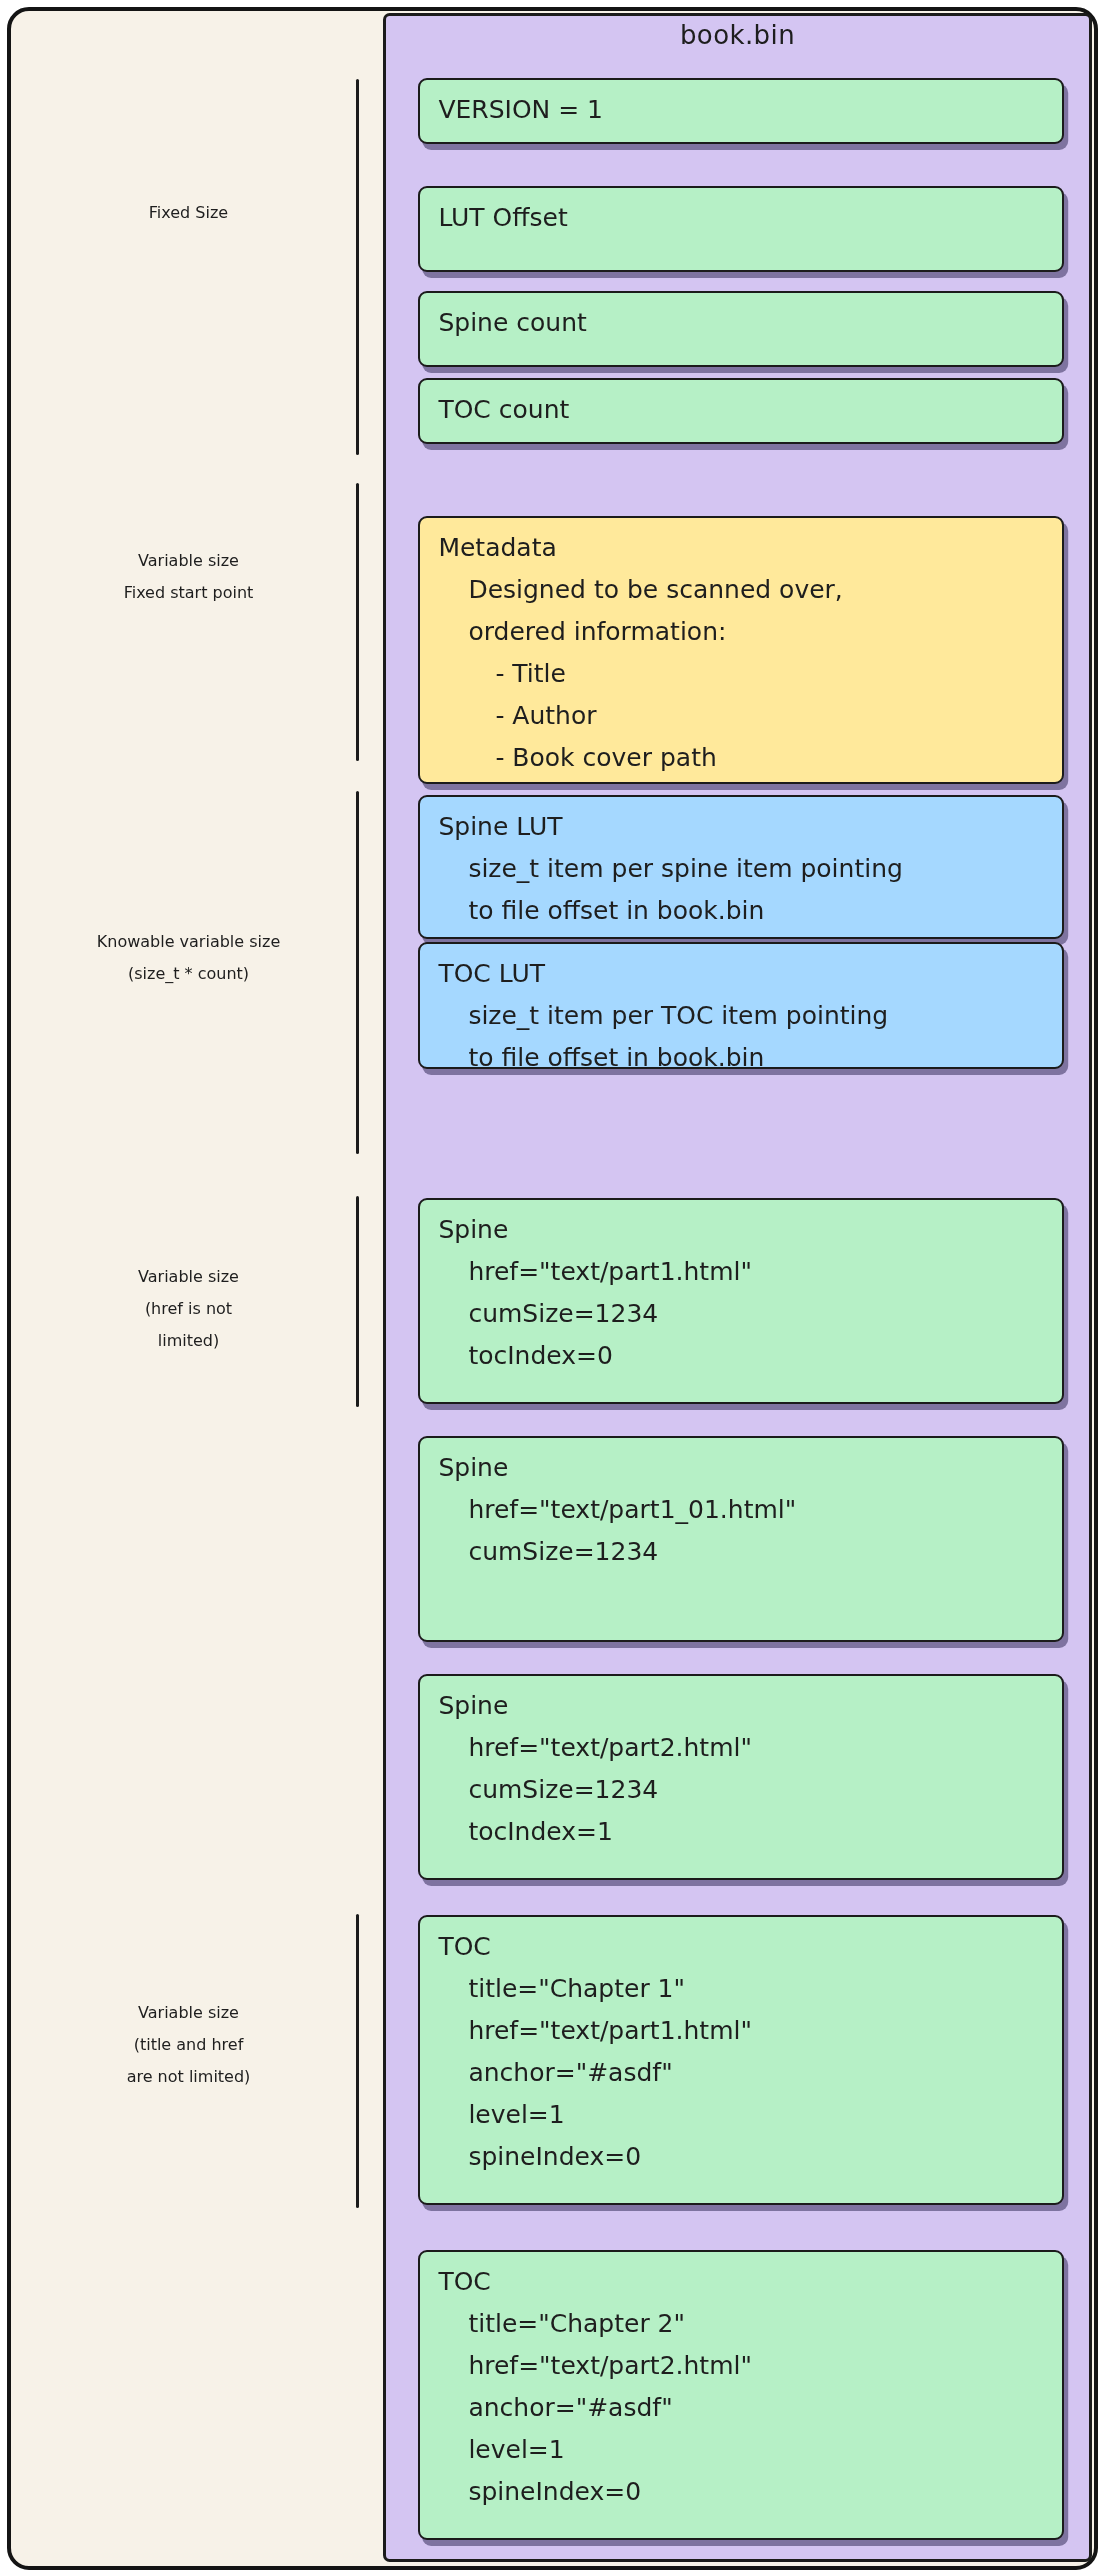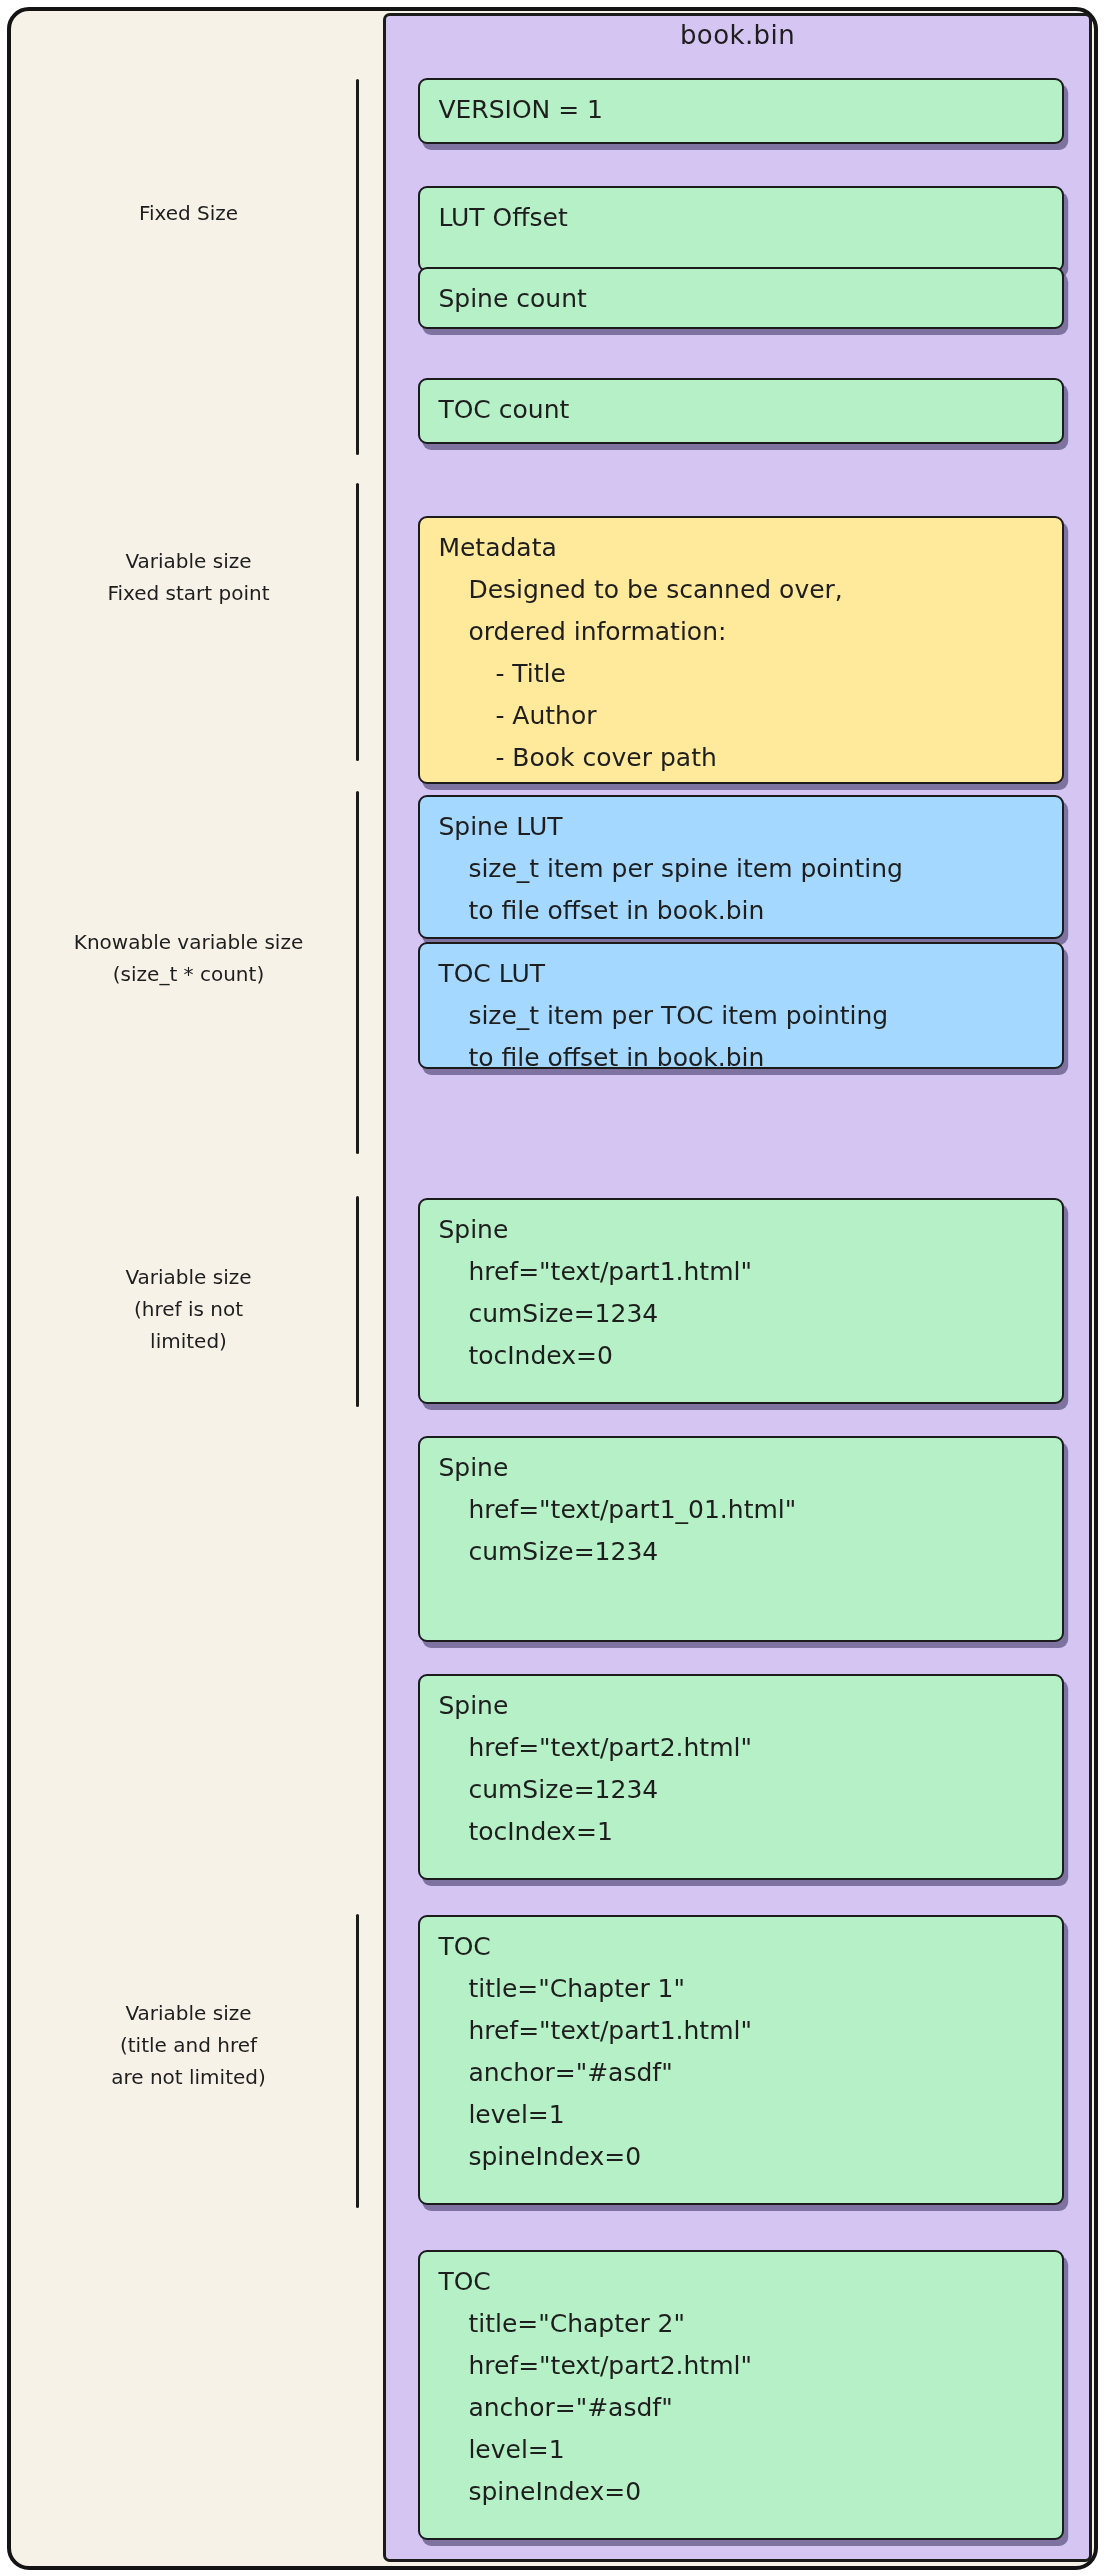--- a/index.html
+++ b/index.html
@@ -49,21 +49,21 @@
   .box.yellow { background:#ffe99b; }
   .box.blue   { background:#a5d8ff; }
   .line { white-space:pre; }
   .ind1 { padding-left:30px; }
   .ind2 { padding-left:57px; }
 
   
   .side-label {
     position:absolute; left:33px; width:311px;
     text-align:center;
-    font-size:20px;
+    font-size:16px;
     line-height:32px;
   }
 
   
   .bracket {
     position:absolute; left:356px; width:3.3px;
     background:#1b1b1b;
     border-radius:2.5px;
   }
 </style>
@@ -103,21 +103,21 @@
 <div class="bracket" style="top:1914px;height:294px"></div>
 
 <div class="box green" style="top:78px;height:66px">
   <div class="line">VERSION = 1</div>
 </div>
 
 <div class="box green" style="top:186px;height:86px">
   <div class="line">LUT Offset</div>
 </div>
 
-<div class="box green" style="top:267px;height:62px">
+<div class="box green" style="top:291px;height:76px">
   <div class="line">Spine count</div>
 </div>
 
 <div class="box green" style="top:378px;height:66px">
   <div class="line">TOC count</div>
 </div>
 
 <div class="box yellow" style="top:516px;height:268px">
   <div class="line">Metadata</div>
   <div class="line ind1">Designed to be scanned over,</div>

